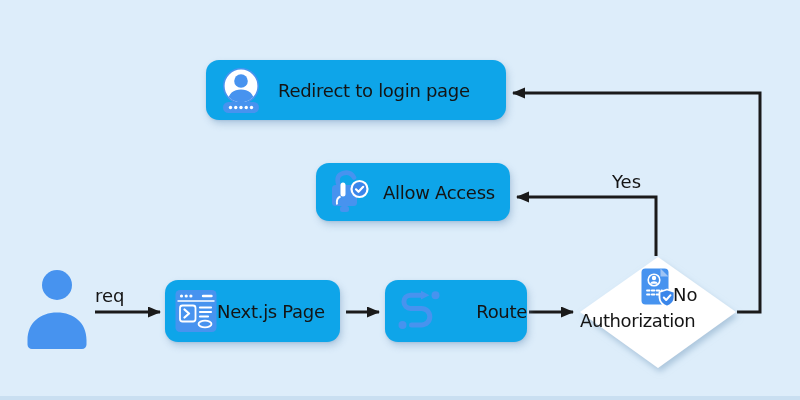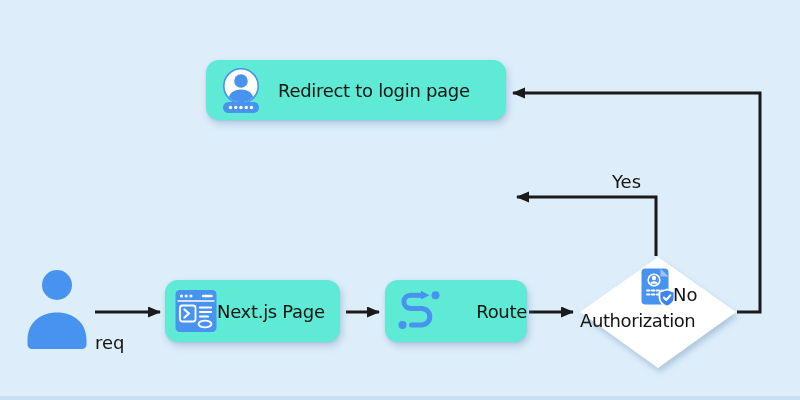--- a/index.html
+++ b/index.html
@@ -14,41 +14,41 @@
     overflow:hidden;
   }
   .bottom-edge{
     position:absolute;left:0;bottom:0;width:800px;height:4px;
     background:#c9dff1;
   }
   .layer{position:absolute;left:0;top:0;}
   .node{
     position:absolute;
     box-sizing:border-box;
-    background:#5eead4;
+    background:#0ea5e9;
     border-radius:13px;
     box-shadow:2px 4px 7px rgba(125,160,195,.45), 0 1px 2px rgba(125,160,195,.25);
     display:flex;align-items:center;
   }
   .node-label{
     font-size:18px;color:#141414;letter-spacing:-0.3px;white-space:nowrap;
   }
   #node-redirect{left:206px;top:60px;width:300px;height:60px;padding-left:12px;gap:14px;}
   #node-allow   {left:316px;top:163px;width:194px;height:58px;padding-left:12px;gap:13px;}
   #node-nextjs  {left:165px;top:280px;width:175px;height:62px;padding-left:10px;}
   #node-route   {left:385px;top:280px;width:142px;height:62px;padding-left:12px;gap:12px;justify-content:space-between;}
   .diamond-icon-wrap{position:absolute;left:641px;top:268px;width:34px;height:40px;}
   .diamond-label{
     position:absolute;left:580px;top:310px;width:156px;
     text-align:left;font-size:18px;color:#141414;letter-spacing:-0.4px;
   }
   .edge-label{
     position:absolute;font-size:18px;color:#141414;text-align:left;white-space:nowrap;
   }
-  #label-req{left:95px;top:285px;width:60px;margin-top:47px;}
+  #label-req{left:95px;top:285px;width:60px;}
   #label-yes{left:612px;top:171px;width:60px;}
   #label-no {left:673px;top:284px;width:60px;}
   .person-wrap{position:absolute;left:24px;top:267px;width:68px;height:84px;}
 </style>
 </head>
 <body>
 
 <div class="canvas">
 
   <svg class="layer" width="800" height="400" viewBox="0 0 800 400">
@@ -94,20 +94,32 @@
         <circle cx="12.5" cy="41.5" r="1.7"></circle>
         <circle cx="17.75" cy="41.5" r="1.7"></circle>
         <circle cx="23" cy="41.5" r="1.7"></circle>
         <circle cx="28.25" cy="41.5" r="1.7"></circle>
         <circle cx="33.5" cy="41.5" r="1.7"></circle>
       </g>
     </svg>
     <span class="node-label">Redirect to login page</span>
   </div>
 
+  <div class="node" id="node-allow">
+    <svg width="42" height="46" viewBox="0 0 42 46">
+      <path d="M10.5,15.5 Q7.5,6.5 15,4.2 Q22.5,2 26,8.5" fill="none" stroke="#4793ef" stroke-width="4.6" stroke-linecap="round"></path>
+      <rect x="4" y="16" width="25" height="21" rx="3.5" fill="#4793ef"></rect>
+      <rect x="12" y="37" width="9" height="6" rx="2.5" fill="#4793ef"></rect>
+      <rect x="12.5" y="13.5" width="5" height="14" rx="2.5" fill="#ffffff"></rect>
+      <path d="M9,35.5 Q8,29 12.5,27.5" fill="none" stroke="#ffffff" stroke-width="2"></path>
+      <circle cx="31.5" cy="20" r="8" fill="#3a86ea" stroke="#ffffff" stroke-width="2.2"></circle>
+      <path d="M28,20.3 L30.5,22.8 L35.2,17.8" fill="none" stroke="#ffffff" stroke-width="2.2" stroke-linecap="round" stroke-linejoin="round"></path>
+    </svg>
+    <span class="node-label">Allow Access</span>
+  </div>
 
   <div class="node" id="node-nextjs">
     <svg width="42" height="44" viewBox="0 0 42 44">
       <rect x="0.5" y="1" width="41" height="42" rx="4.5" fill="#4793ef"></rect>
       <circle cx="6.5" cy="7" r="1.6" fill="#ffffff"></circle>
       <circle cx="11.2" cy="7" r="1.6" fill="#ffffff"></circle>
       <circle cx="15.9" cy="7" r="1.6" fill="#ffffff"></circle>
       <line x1="28" y1="7" x2="36.5" y2="7" stroke="#ffffff" stroke-width="2.4" stroke-linecap="round"></line>
       <line x1="2.5" y1="12" x2="39.5" y2="12" stroke="#ffffff" stroke-width="1.5"></line>
       <rect x="5" y="16.5" width="15.5" height="16" rx="2.5" fill="none" stroke="#ffffff" stroke-width="1.8"></rect>

